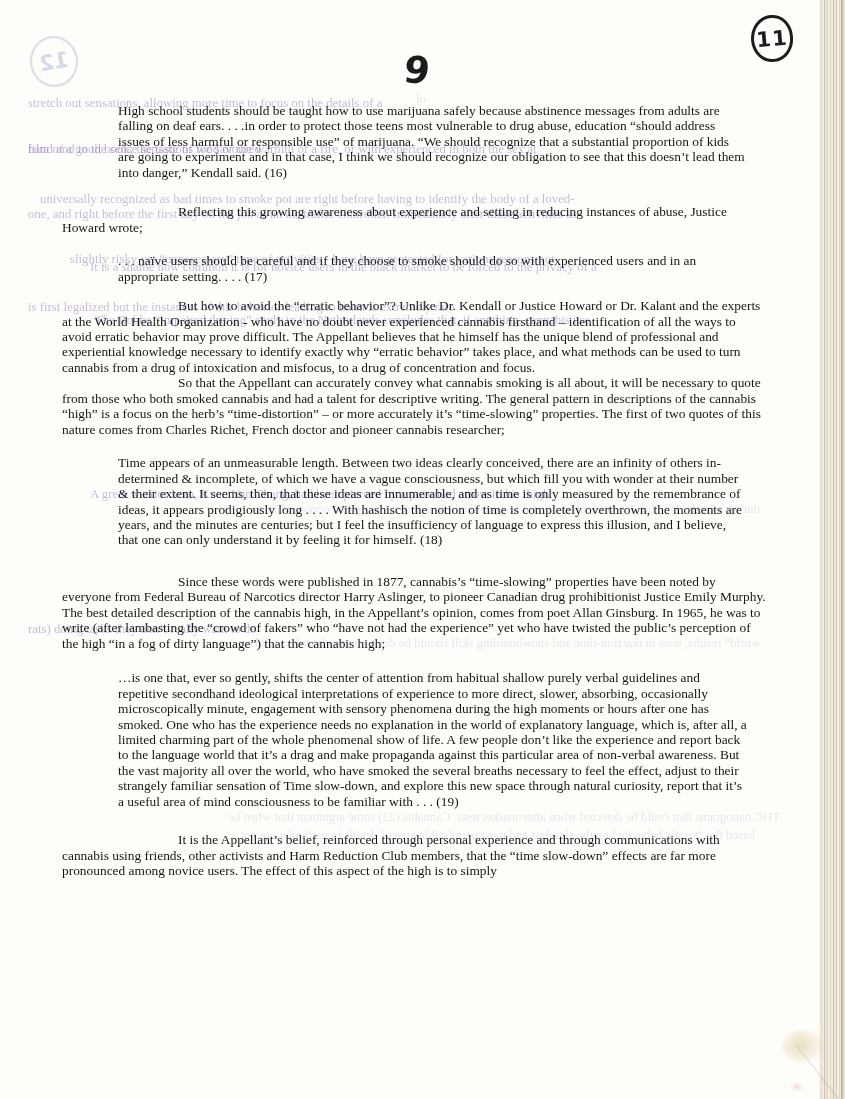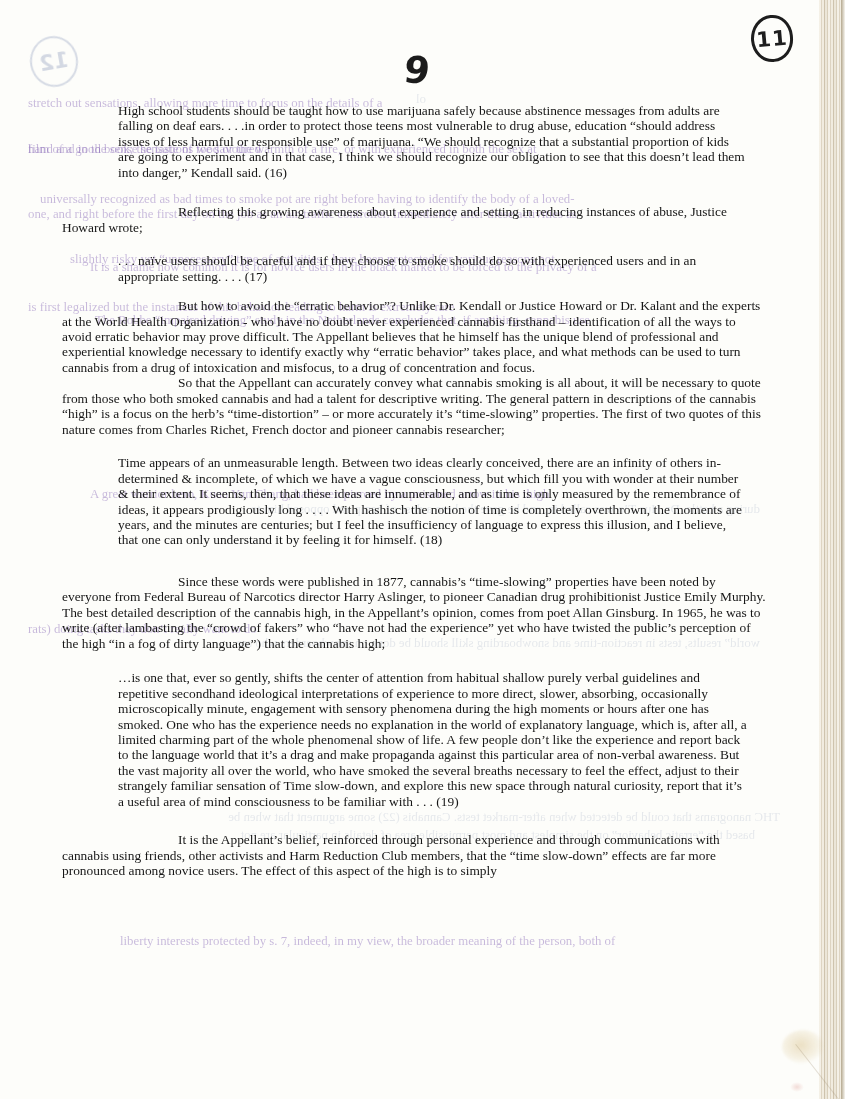--- a/index.html
+++ b/index.html
@@ -108,21 +108,20 @@
       <span style="left: 90px; top: 260px; width: 680px;">It is a shame how common it is for novice users in the black market to be forced to the privacy of a</span>
       <span style="left: 70px; top: 252px; width: 640px;">slightly risky yet “unnecessary” type of activities - have been protected for various reasons not</span>
       <span style="left: 28px; top: 300px; width: 560px;">is first legalized but the instances of this behavior leading to harm is extremely rare</span>
       <span style="left: 95px; top: 313px; width: 660px;">The Robbe “impaired driving” study in the Netherlands concludes that, if anything, cannabis use</span>
       <span style="left: 90px; top: 487px; width: 620px;">A great warrior hero, Kuan Yun Chang, had been pierced by a poisoned arrow in his thigh</span>
       <span class="mir" style="left: 110px; top: 502px; width: 650px;">during a battle. Dr. Hua T’o was called in, and he gave the hero a dose of hemp and opposed him to</span>
       <span style="left: 28px; top: 622px; width: 300px;">rats) doing tasks they don’t really want to do</span>
       <span class="mir" style="left: 60px; top: 636px; width: 700px;">world” results, tests in reaction-time and snowboarding skill should be done on snowboarders who are</span>
       <span class="mir" style="left: 60px; top: 810px; width: 720px;">THC nanograms that could be detected when after-market tests. Cannabis (22) some argument that when be</span>
       <span class="mir" style="left: 55px; top: 828px; width: 700px;">based the “erratic behavior” on the simplest and most permissible area of details in particular are not</span>
-      <span style="left: 120px; top: 934px; width: 640px;">liberty interests protected by s. 7, indeed, in my view, the broader meaning of the person, both of</span>
       <span class="mir" style="left: 396px; top: 92px; width: 30px;">ol</span>
     </div>
 
   <div class="edge-strip"></div>
   <div class="edge-shadow"></div>
   <div class="corner-stain"></div>
   <div class="corner-stain2"></div>
   <div class="curl-line"></div>
 
   <div class="ghost-12">

